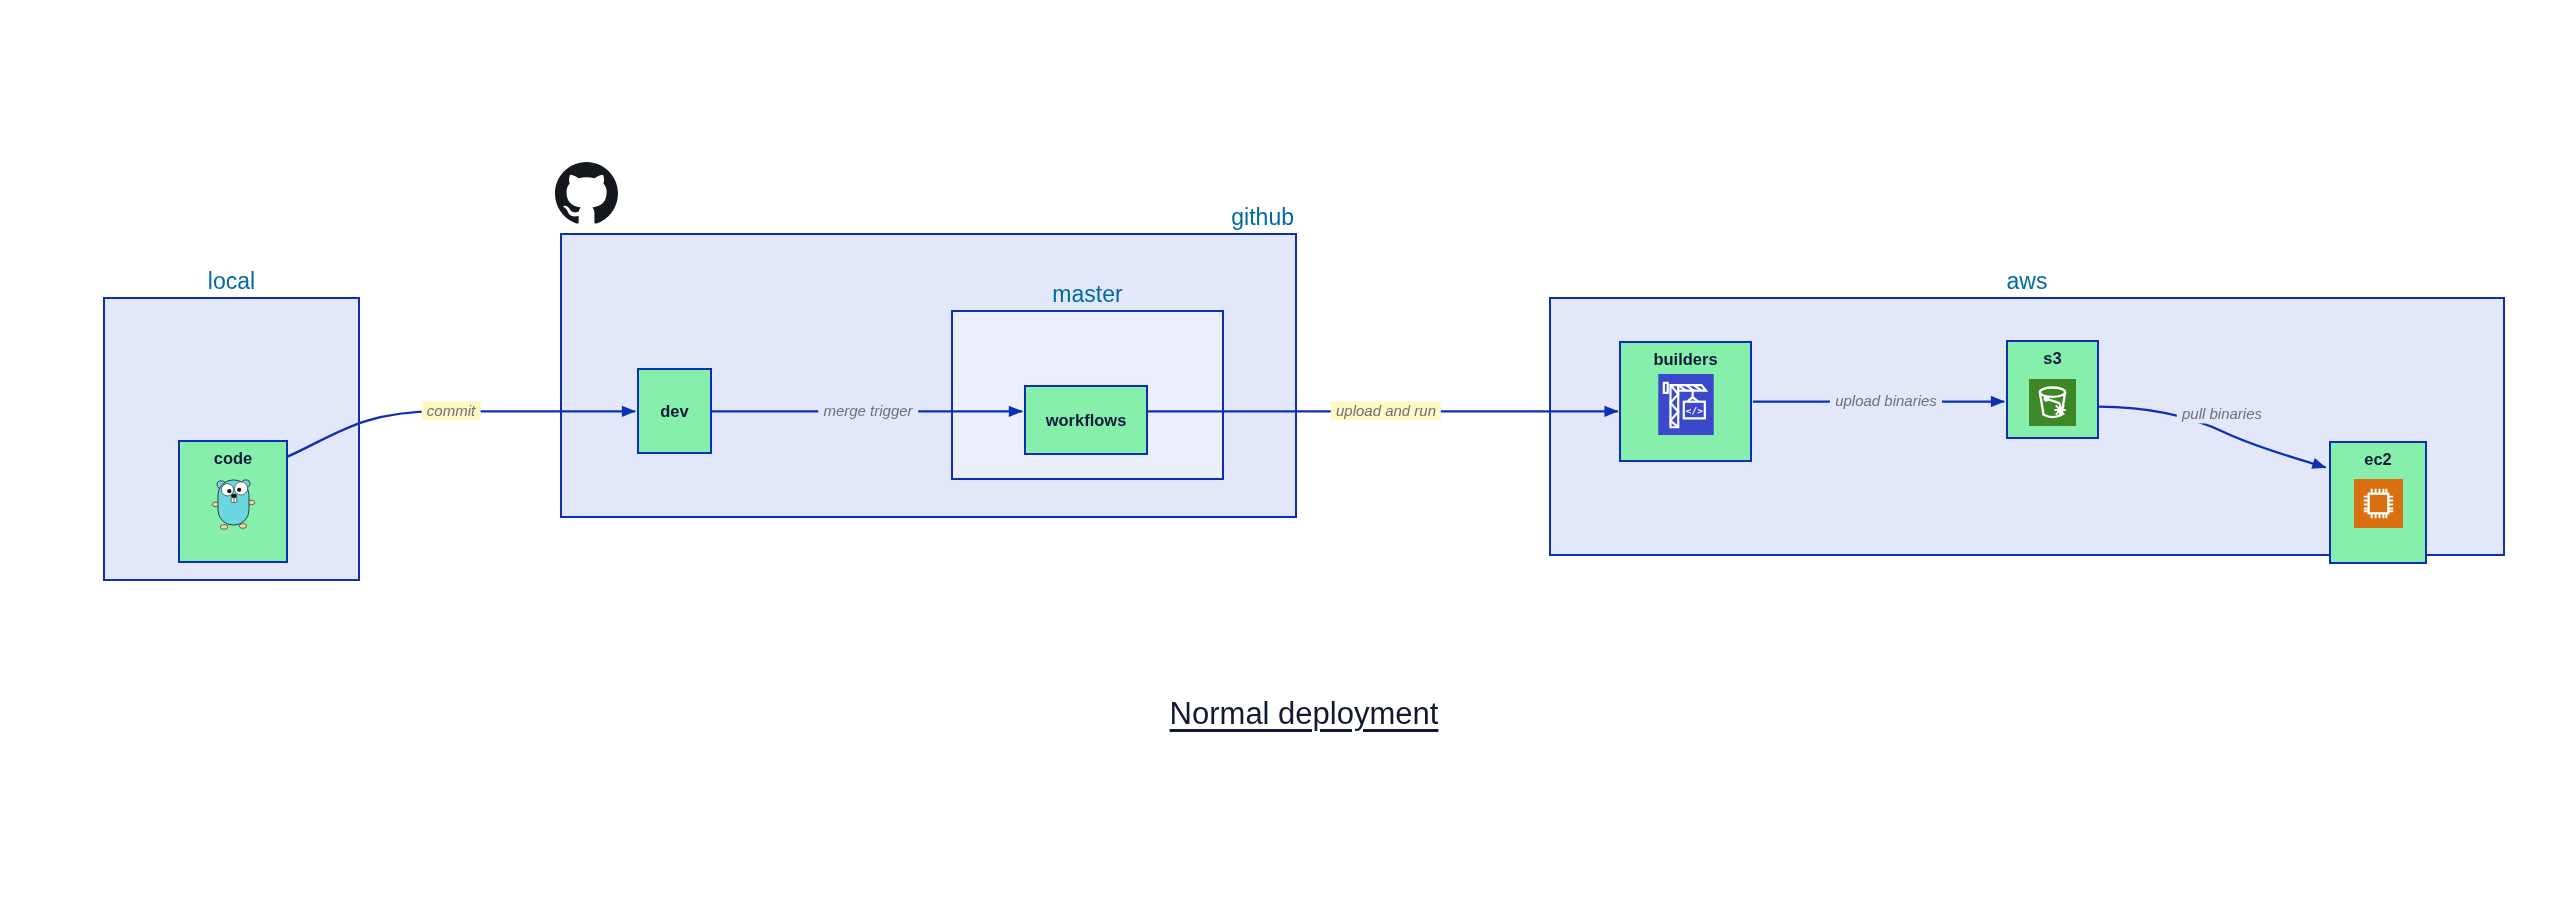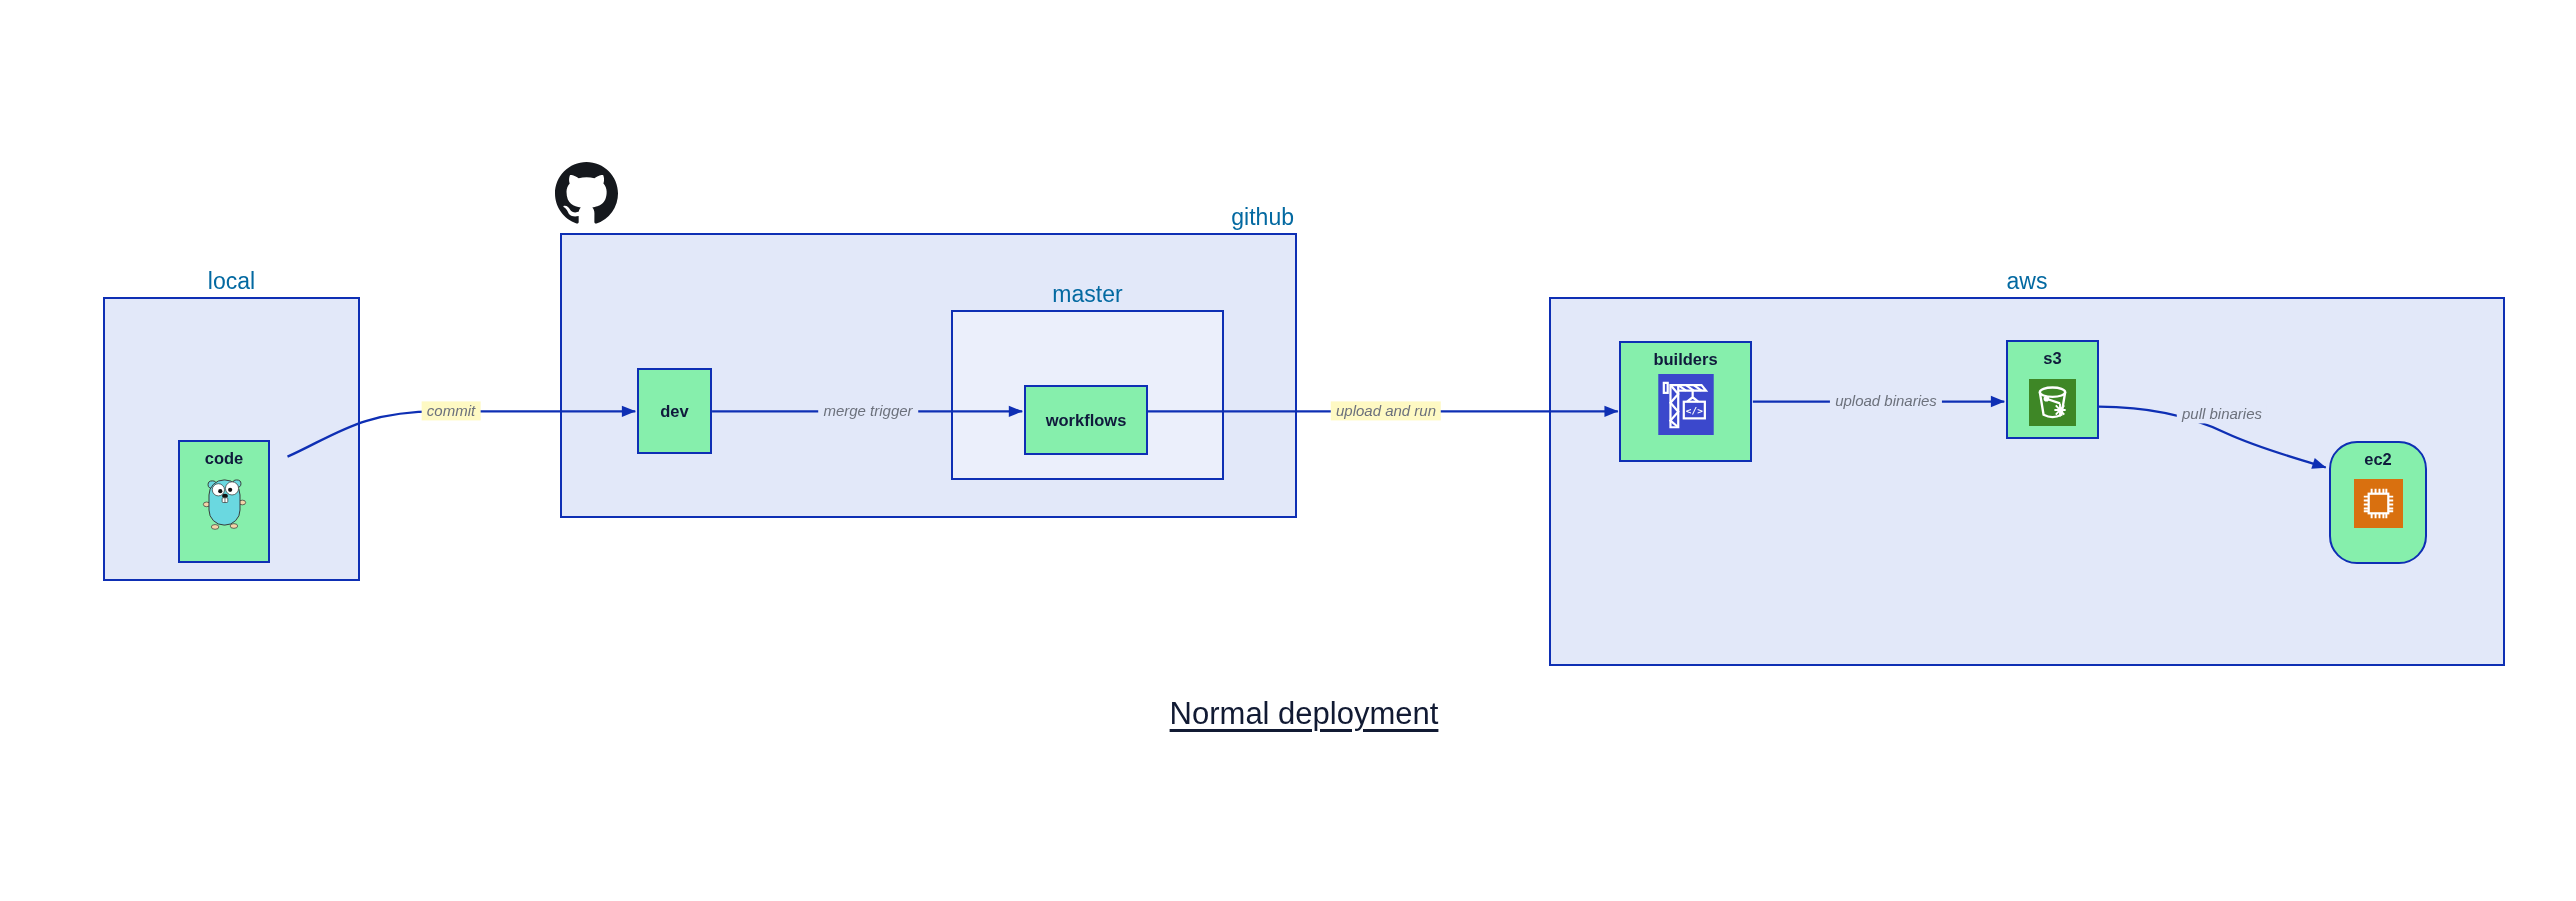--- a/index.html
+++ b/index.html
@@ -50,31 +50,31 @@
   </div>
 
   <div class="container-box" style="left:560px;top:233px;width:737px;height:285px;">
     <div class="container-label right">github</div>
   </div>
 
   <div class="container-box master" style="left:951px;top:310px;width:273px;height:170px;">
     <div class="container-label">master</div>
   </div>
 
-  <div class="container-box" style="left:1549px;top:297px;width:956px;height:369px;">
+  <div class="container-box" style="left:1549px;top:297px;width:956px;height:259px;">
     <div class="container-label">aws</div>
   </div>
 
   <div class="octocat">
     <svg width="63" height="63" viewBox="0 0 16 16" aria-hidden="true">
       <path fill="#15181D" fill-rule="evenodd" clip-rule="evenodd" d="M8 0C3.58 0 0 3.58 0 8c0 3.54 2.29 6.53 5.47 7.59.4.07.55-.17.55-.38 0-.19-.01-.82-.01-1.49-2.01.37-2.53-.49-2.69-.94-.09-.23-.48-.94-.82-1.13-.28-.15-.68-.52-.01-.53.63-.01 1.08.58 1.23.82.72 1.21 1.87.87 2.33.66.07-.52.28-.87.51-1.07-1.78-.2-3.64-.89-3.64-3.95 0-.87.31-1.59.82-2.15-.08-.2-.36-1.02.08-2.12 0 0 .67-.21 2.2.82.64-.18 1.32-.27 2-.27s1.36.09 2 .27c1.53-1.04 2.2-.82 2.2-.82.44 1.1.16 1.92.08 2.12.51.56.82 1.27.82 2.15 0 3.07-1.87 3.75-3.65 3.95.29.25.54.73.54 1.48 0 1.07-.01 1.93-.01 2.2 0 .21.15.46.55.38A8.01 8.01 0 0 0 16 8c0-4.42-3.58-8-8-8z"></path>
     </svg>
   </div>
 
-  <div class="node-box" style="left:178px;top:440px;width:92px;height:123px;">
+  <div class="node-box" style="left:178px;top:440px;width:110px;height:123px;">
     <div class="node-label">code</div>
     <svg class="node-icon" style="margin-top:7.2px;" width="47" height="57" viewBox="0 0 100 120">
       <ellipse cx="24" cy="22" rx="9" ry="8" fill="#6AD8E0" stroke="#333" stroke-width="2"></ellipse>
       <ellipse cx="76" cy="20" rx="9" ry="8" fill="#6AD8E0" stroke="#333" stroke-width="2"></ellipse>
       <ellipse cx="12" cy="64" rx="7" ry="5" fill="#F3D4A8" stroke="#333" stroke-width="1.5"></ellipse>
       <ellipse cx="88" cy="60" rx="7" ry="5" fill="#F3D4A8" stroke="#333" stroke-width="1.5"></ellipse>
       <ellipse cx="30" cy="112" rx="8" ry="5" fill="#F3D4A8" stroke="#333" stroke-width="1.5"></ellipse>
       <ellipse cx="70" cy="110" rx="8" ry="5" fill="#F3D4A8" stroke="#333" stroke-width="1.5"></ellipse>
       <rect x="17" y="12" width="66" height="96" rx="32" fill="#6AD8E0" stroke="#333" stroke-width="2"></rect>
       <circle cx="37" cy="33" r="13" fill="#fff" stroke="#333" stroke-width="1.5"></circle>
@@ -121,21 +121,21 @@
         <path d="M23 28 L31 76 Q50 86 69 76 L77 28"></path>
         <path d="M37 42 L66 52"></path>
         <circle cx="37" cy="42" r="3.5" fill="#fff"></circle>
       </g>
       <g stroke="#fff" stroke-width="4" fill="none">
         <path d="M66 52 L66 80 M54 66 L78 66 M57 56 L75 76 M75 56 L57 76"></path>
       </g>
     </svg>
   </div>
 
-  <div class="node-box" style="left:2329px;top:441px;width:98px;height:123px;border-radius:28px;">
+  <div class="node-box" style="left:2329px;top:441px;width:98px;height:123px;">
     <div class="node-label">ec2</div>
     <svg class="node-icon" style="margin-top:11.3px;" width="49" height="49" viewBox="0 0 100 100">
       <rect x="0" y="0" width="100" height="100" fill="#D9700F"></rect>
       <rect x="30" y="30" width="40" height="40" fill="none" stroke="#fff" stroke-width="4.5"></rect>
       <g stroke="#fff" stroke-width="4">
         <path d="M36 30 V20 M44 30 V20 M52 30 V20 M60 30 V20 M66 30 V20"></path>
         <path d="M36 80 V70 M44 80 V70 M52 80 V70 M60 80 V70 M66 80 V70"></path>
         <path d="M30 36 H20 M30 44 H20 M30 52 H20 M30 60 H20 M30 66 H20"></path>
         <path d="M80 36 H70 M80 44 H70 M80 52 H70 M80 60 H70 M80 66 H70"></path>
       </g>

